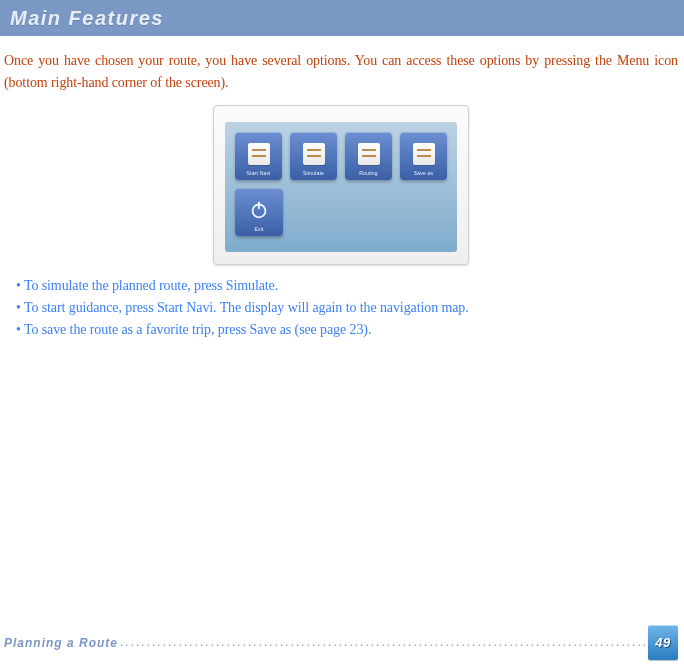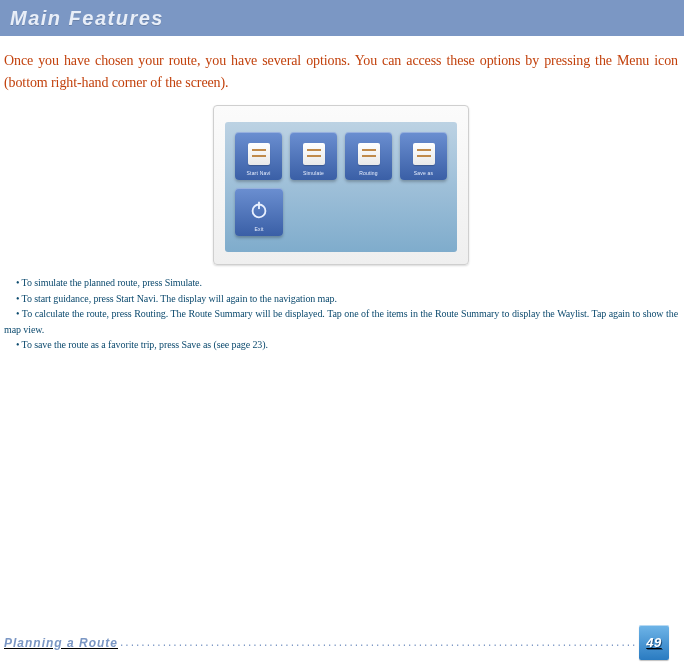--- a/index.html
+++ b/index.html
@@ -101,36 +101,35 @@
     background:#c08a4a;
   }
   .ico-doc::before { top:6px; }
   .ico-doc::after { top:12px; }
   .ico-power {
     position: relative;
   }
   .ico-power svg { width:22px; height:22px; }
 
   .bullets {
-    font-size: 10px;
+    font-size: 14px;
     line-height: 1.55;
-    color: #0c4a6e;
+    color: #3b82f6;
     font-family: "Times New Roman", Times, serif;
     text-align: justify;
     letter-spacing: -0.1px;
   }
   .bullets p { text-indent: 12px; }
 
   .footer {
     position: absolute;
-    left: 4px; right: 15px; bottom: 10px;
+    left: 4px; right: 6px; bottom: 10px;
     display: flex;
     align-items: center;
     gap: 2px;
-    text-decoration: underline;
   }
   .footer-label {
     font-family: "Arial Black", Arial, sans-serif;
     font-weight: 900;
     font-style: italic;
     font-size: 12px;
     color: #7b97c4;
     letter-spacing: 1px;
     white-space: nowrap;
   }
@@ -212,21 +211,20 @@
               <span class="lbl">Exit</span>
             </div>
           </div>
         </div>
       </div>
     </div>
 
     <div class="bullets">
       <p>• To simulate the planned route, press Simulate.</p>
       <p>• To start guidance, press Start Navi. The display will again to the navigation map.</p>
-      <p>• To calculate the route, press Routing. The Route Summary will be displayed. Tap one of the items in the Route Summary to display the Waylist. Tap again to show the map view.</p>
       <p>• To save the route as a favorite trip, press Save as (see page 23).</p>
     </div>
   </div>
 
   <div class="footer">
     <span class="footer-label">Planning a Route</span>
     <span class="footer-dots"></span>
     <span class="page-badge">
       <span>49</span>
     </span>

